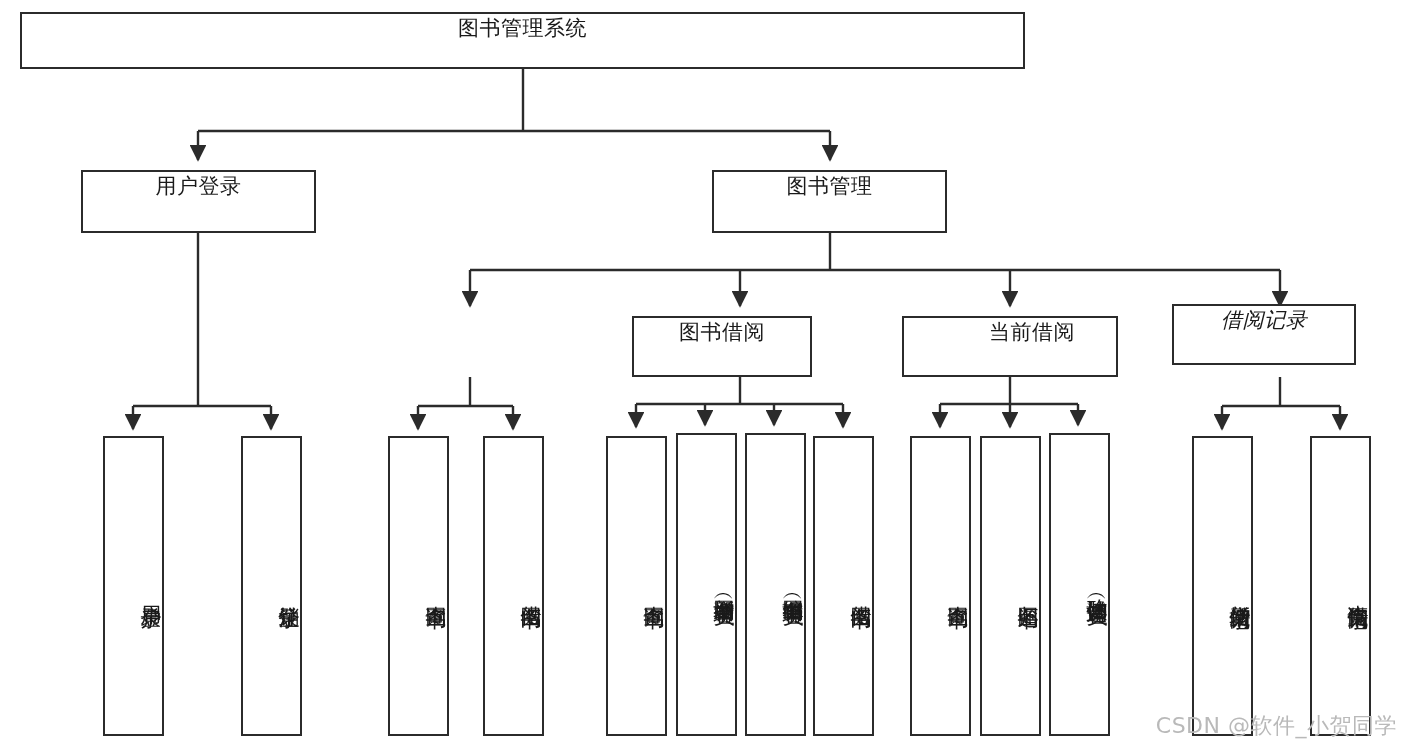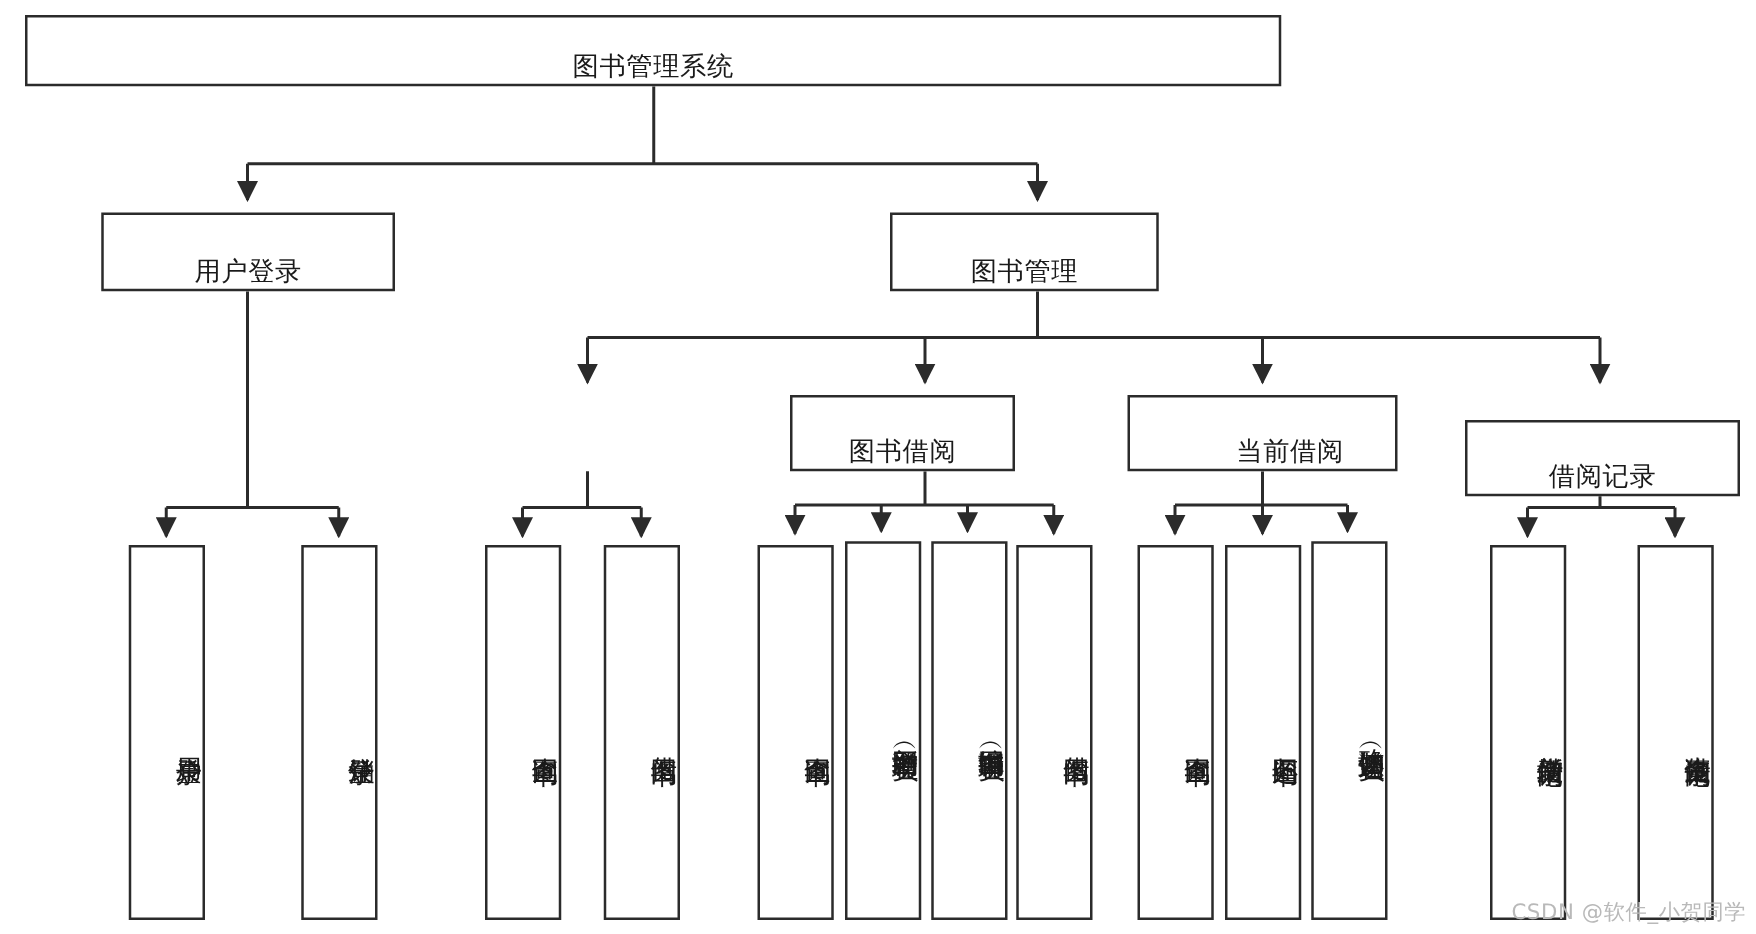--- a/index.html
+++ b/index.html
@@ -24,21 +24,21 @@
     width: 1405px;
     height: 747px;
     pointer-events: none;
   }
   .node {
     position: absolute;
     box-sizing: border-box;
     border: 2px solid #2b2b2b;
     background: #ffffff;
     display: flex;
-    align-items: flex-end;
+    align-items: flex-start;
     justify-content: center;
     color: #1a1a1a;
   }
   .node.horiz {
     font-size: 21px;
     letter-spacing: 0.5px;
   }
   .node.vert {
     writing-mode: vertical-rl;
     text-orientation: upright;
@@ -53,21 +53,21 @@
     padding-top: 4px;
   }
   .node .label {
     display: block;
     white-space: nowrap;
   }
   #watermark {
     position: absolute;
     right: 8px;
     bottom: 6px;
-    font-size: 17px;
+    font-size: 22px;
     color: #b9b9b9;
     letter-spacing: 0.5px;
     white-space: nowrap;
   }
 </style>
 </head>
 <body>
 
 <div id="canvas">
 
@@ -122,34 +122,34 @@
   </svg>
 
   <div class="node horiz" style="left:20px; top:12px; width:1005px; height:57px;">
     <span class="label">图书管理系统</span>
   </div>
 
   <div class="node horiz" style="left:81px; top:170px; width:235px; height:63px;">
     <span class="label">用户登录</span>
   </div>
 
-  <div class="node horiz" style="left:712px; top:170px; width:215px; height:63px;">
+  <div class="node horiz" style="left:712px; top:170px; width:235px; height:63px;">
     <span class="label">图书管理</span>
   </div>
 
 
   <div class="node horiz" style="left:632px; top:316px; width:180px; height:61px;">
     <span class="label">图书借阅</span>
   </div>
 
   <div class="node horiz" style="left:902px; top:316px; width:216px; height:61px;padding-left:44px;">
     <span class="label">当前借阅</span>
   </div>
 
-  <div class="node horiz" style="left:1172px; top:336px; width:220px; height:61px;">
+  <div class="node horiz" style="left:1172px; top:304px; width:184px; height:61px;font-style:italic;">
     <span class="label">借阅记录</span>
   </div>
 
   <div class="node vert" style="left:103px; top:436px; width:61px; height:300px;">
     <span class="label">用户登录</span>
   </div>
 
   <div class="node vert" style="left:241px; top:436px; width:61px; height:300px;">
     <span class="label">注销登录</span>
   </div>

